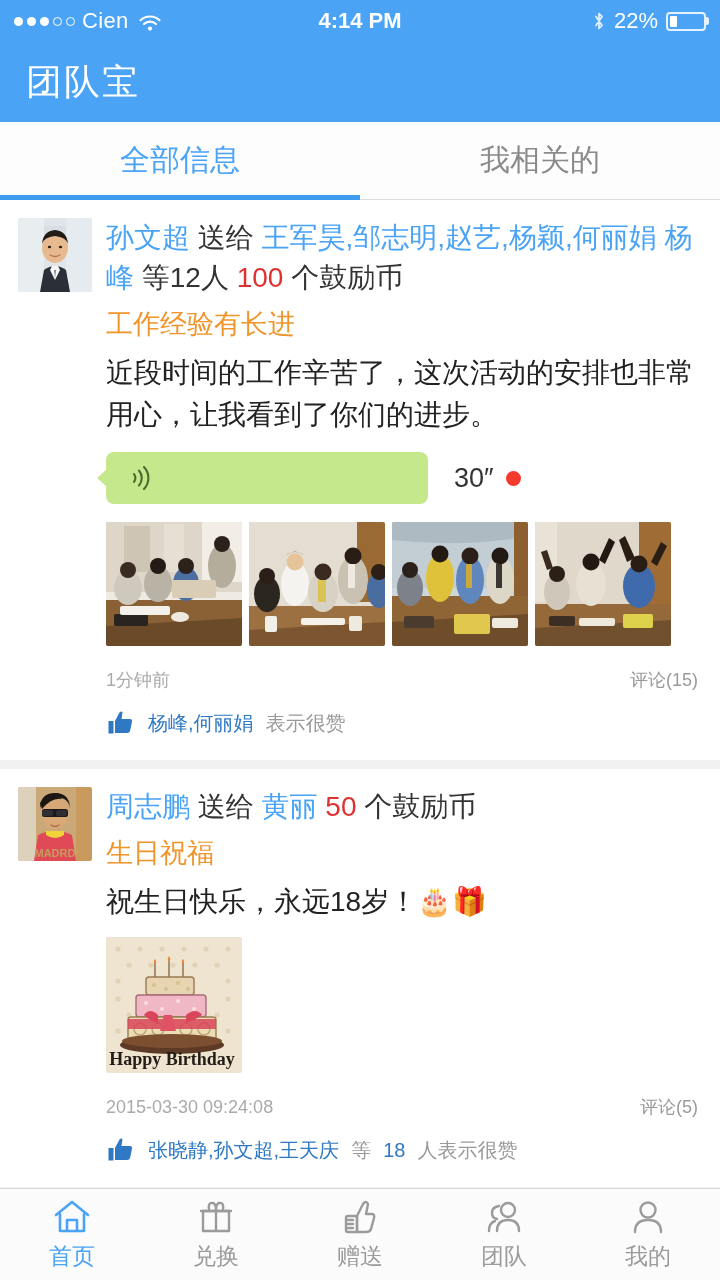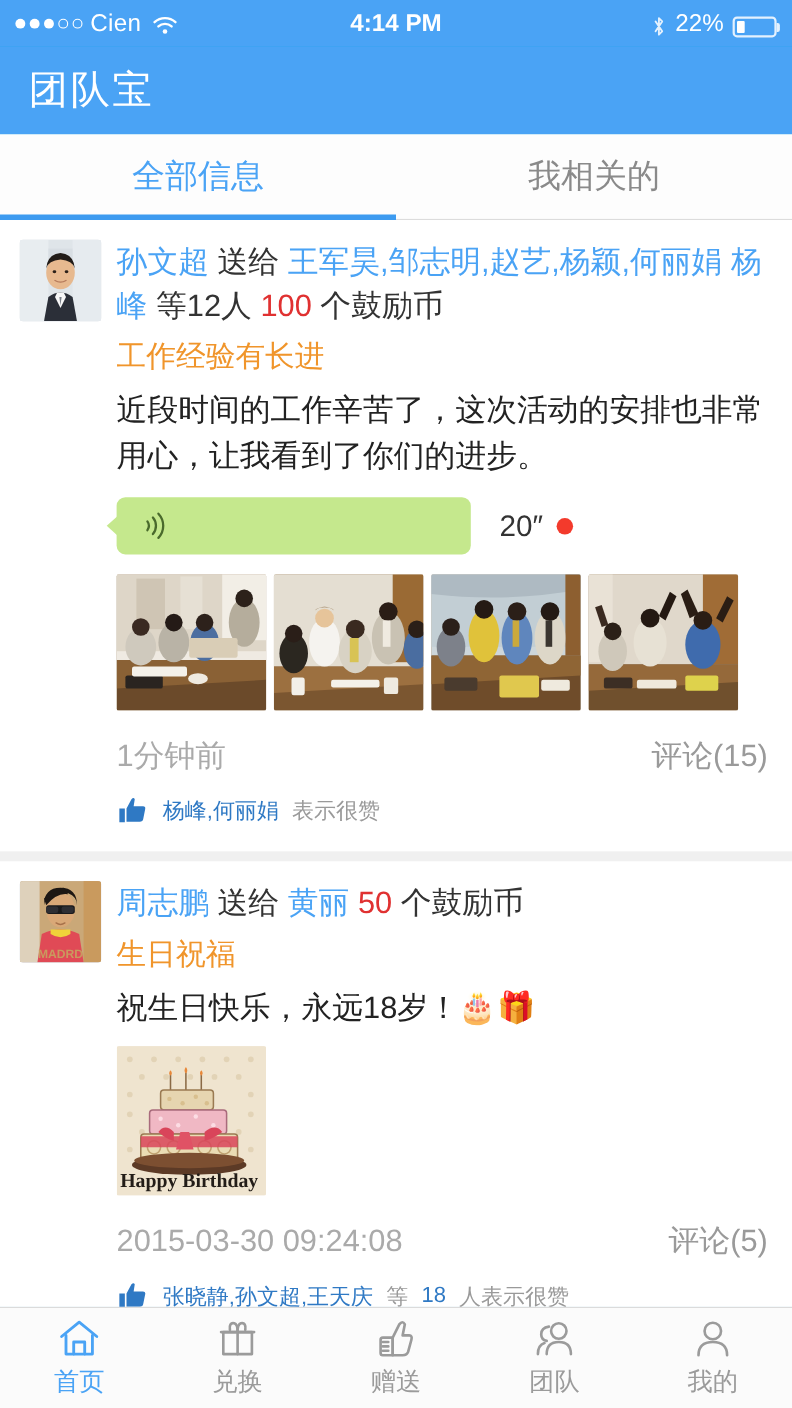--- a/index.html
+++ b/index.html
@@ -20,21 +20,21 @@
   .sb-left { display:flex; align-items:center; gap:7px; }
   .dots { display:flex; align-items:center; gap:4px; }
   .dot { width:9px; height:9px; border-radius:50%; background:#ffffff; }
   .dot.hollow { background:transparent; border:1.5px solid #ffffff; width:9px; height:9px; }
   .carrier { font-size:22px; letter-spacing:.3px; }
   .wifi { width:24px; height:18px; position:relative; margin-left:3px; }
   .sb-center {
     position:absolute; left:0; right:0; text-align:center;
     font-size:22px; font-weight:bold; pointer-events:none;
   }
-  .sb-right { margin-left:auto; display:flex; align-items:flex-end; gap:8px; z-index:2; }
+  .sb-right { margin-left:auto; display:flex; align-items:center; gap:8px; z-index:2; }
   .bt { width:14px; height:20px; opacity:.85; }
   .battpct { font-size:22px; }
   .batt {
     width:40px; height:19px; border:2px solid rgba(255,255,255,.85);
     border-radius:4px; position:relative; display:flex; align-items:center; padding:2px;
   }
   .batt::after {
     content:""; position:absolute; right:-5px; top:50%; transform:translateY(-50%);
     width:3px; height:8px; background:rgba(255,255,255,.85); border-radius:0 2px 2px 0;
   }
@@ -106,21 +106,21 @@
   .photo {
     width:136px; height:124px; overflow:hidden; background:#b9a78d; border-radius:2px;
   }
   .photo svg { display:block; width:100%; height:100%; }
 
   .single-photo { width:136px; height:136px; margin-top:14px; overflow:hidden; border-radius:2px; }
   .single-photo svg { display:block; width:100%; height:100%; }
 
   .meta {
     display:flex; justify-content:space-between; align-items:center;
-    margin-top:22px; font-size:28px; color:#aaaaaa;
+    margin-top:22px; font-size:18px; color:#aaaaaa;
   }
   .meta .comments { color:#9a9a9a; }
 
   .likes {
     display:flex; align-items:center; gap:12px;
     margin-top:16px; padding-bottom:22px; font-size:20px;
   }
   .thumb-icon { width:30px; height:30px; flex:0 0 30px; }
   .like-names { color:#2f79c4; }
   .like-suffix { color:#9a9a9a; }
@@ -223,21 +223,21 @@
               <span class="wave">
                 <svg viewBox="0 0 26 30">
                     <g fill="none" stroke="#4a6a2c" stroke-width="2.1" stroke-linecap="round">
                   <path d="M6 11 A7 7 0 0 1 6 19"></path>
                   <path d="M11 7.5 A11.5 11.5 0 0 1 11 22.5"></path>
                   <path d="M16 4 A16 16 0 0 1 16 26"></path>
                 </g>
                   </svg>
               </span>
             </div>
-            <span class="voice-dur">20″</span>
+            <span class="voice-dur">30″</span>
             <span class="unread-dot"></span>
           </div>
 
           <div class="photos">
             <div class="photo">
               <svg viewBox="0 0 136 124" preserveAspectRatio="xMidYMid slice">
                 <rect width="136" height="124" fill="#efeae2"></rect>
                 <rect x="0" y="0" width="136" height="70" fill="#ded6c8"></rect>
                 <rect x="18" y="4" width="26" height="46" fill="#cfc5b4"></rect>
                 <rect x="58" y="2" width="20" height="48" fill="#e6e0d4"></rect>

